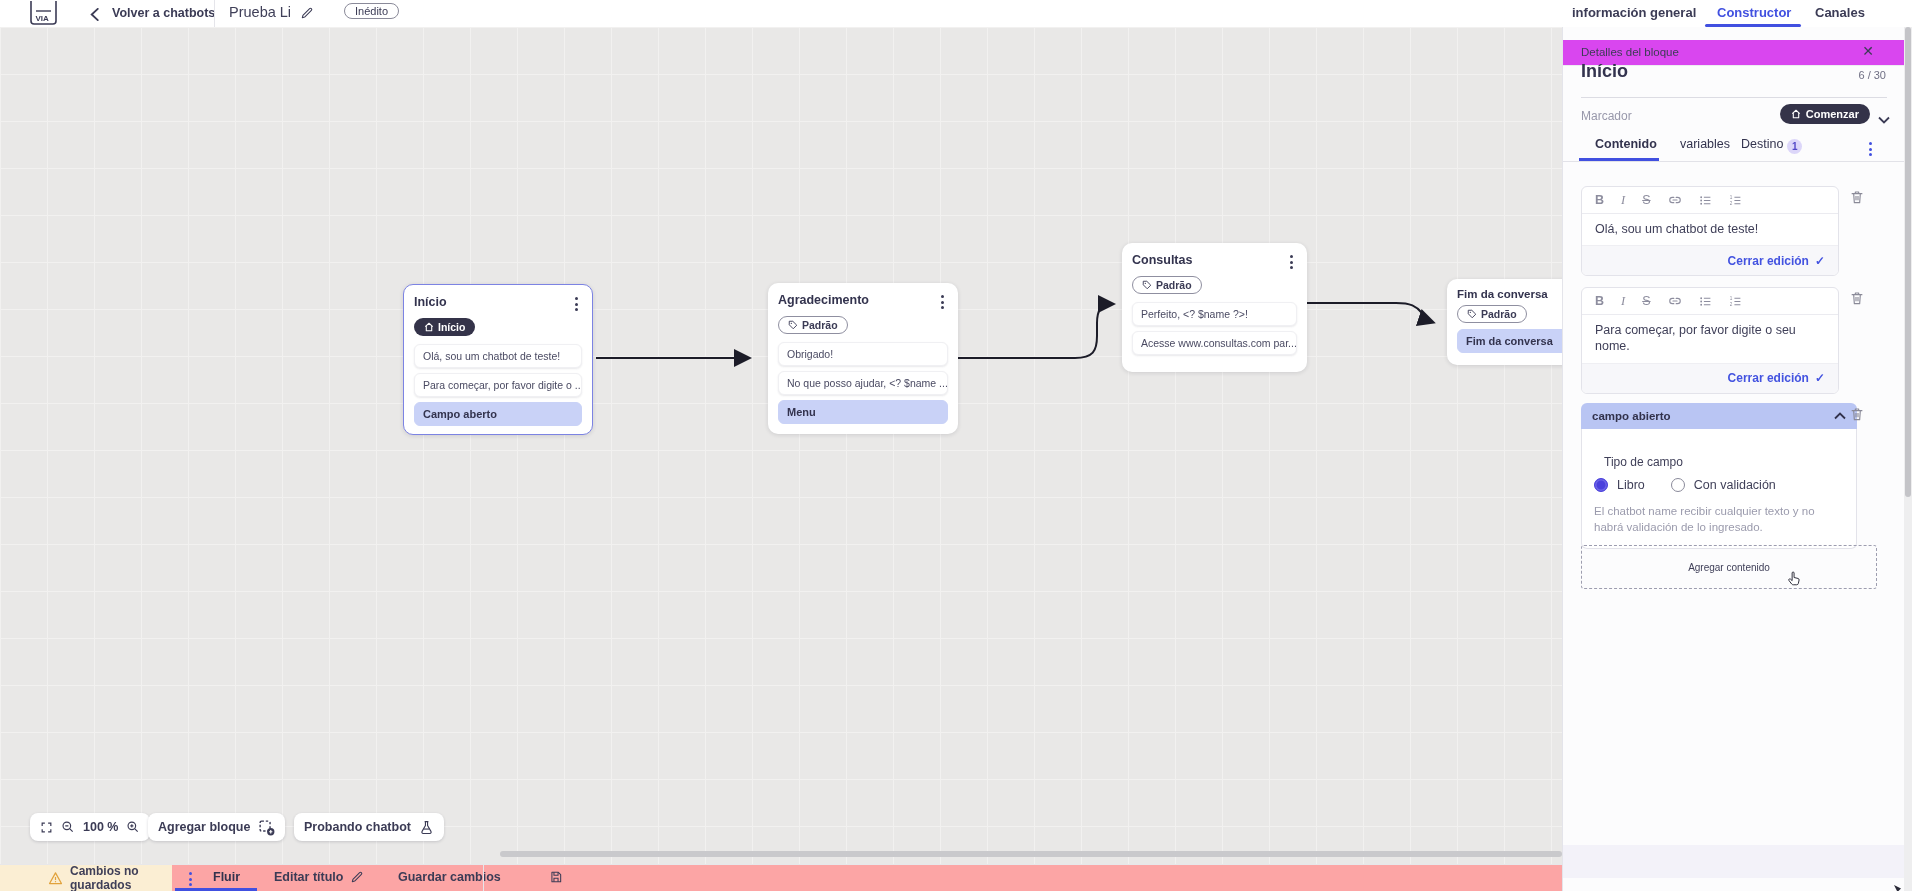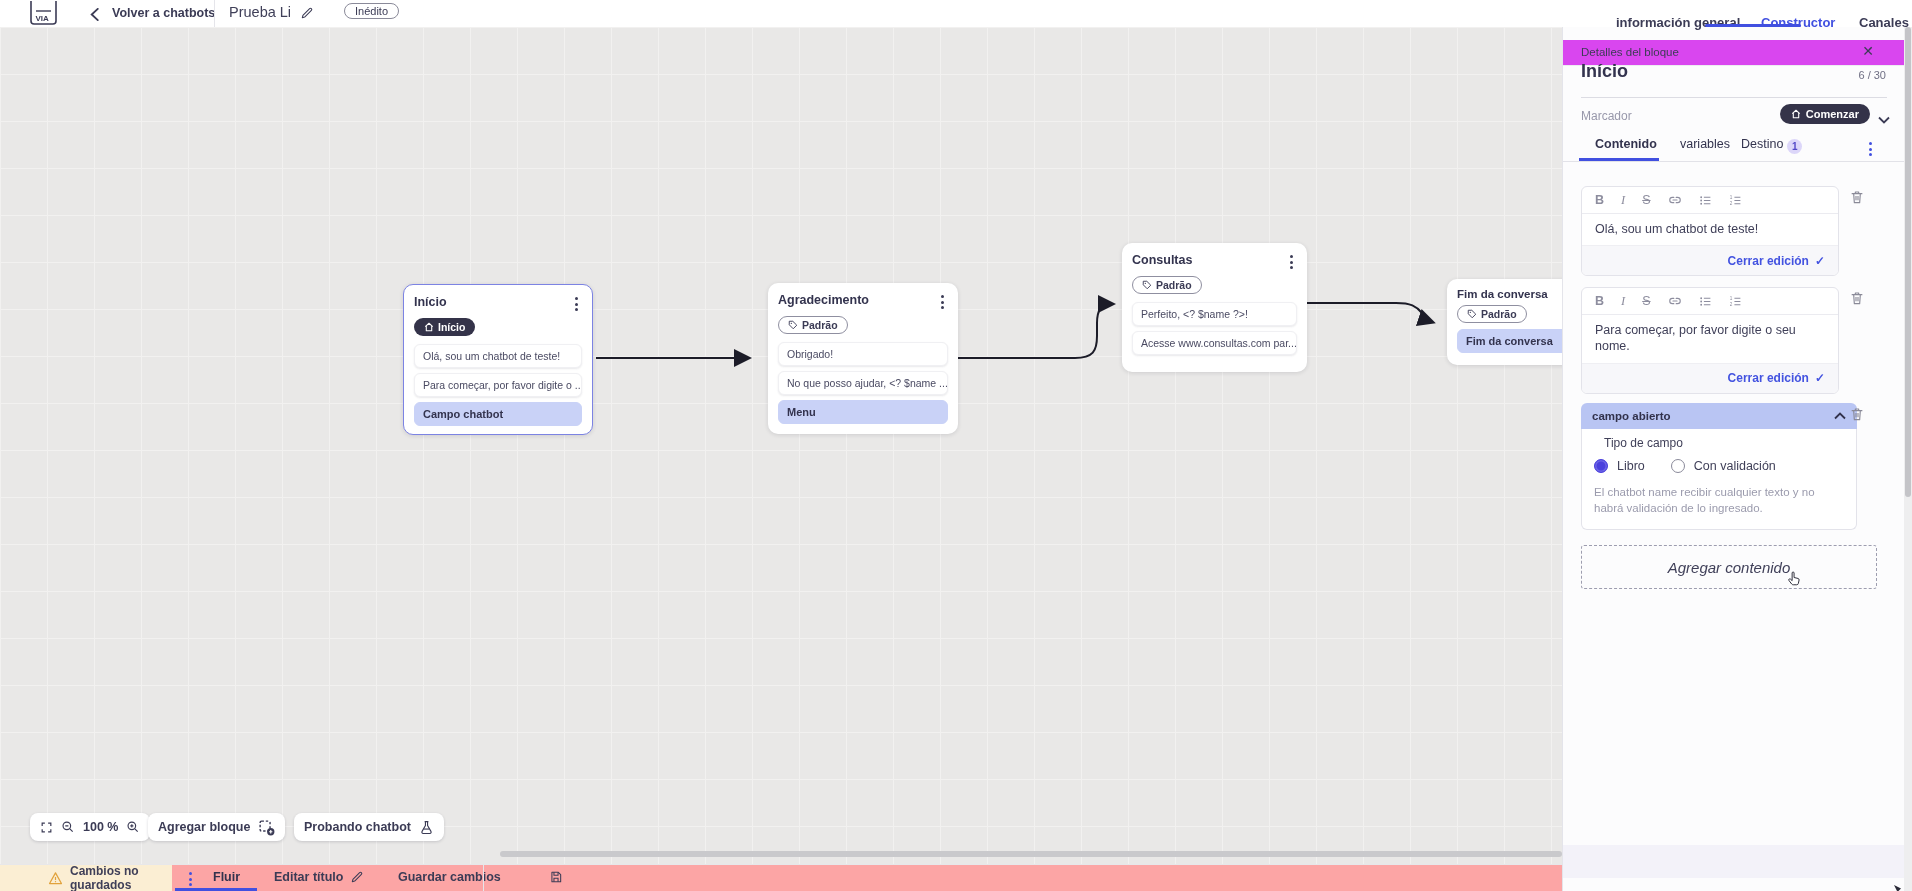--- a/index.html
+++ b/index.html
@@ -8,21 +8,21 @@
 
   
   .topbar { position:absolute; left:0; top:0; width:1912px; height:27px; background:#fff; z-index:30; }
   .logo { position:absolute; left:30px; top:1px; color:#701a75; }
   .back-chevron { position:absolute; left:90px; top:7px; color:#3b3b55; cursor:pointer; }
   .back-label { position:absolute; left:112px; top:6px; font-size:12.5px; font-weight:bold; color:#3b3b55; cursor:pointer; }
   .tb-divider { position:absolute; left:214px; top:0; width:1px; height:27px; background:#e5e5ea; }
   .doc-title { position:absolute; left:229px; top:4px; font-size:14.5px; color:#3f3f58; }
   .pencil-top { position:absolute; left:300px; top:6px; color:#3b3b55; cursor:pointer; }
   .status-pill { position:absolute; left:344px; top:3px; font-size:11px; color:#3b3b55; border:1px solid #8a8a99; border-radius:10px; padding:1px 10px; background:#fff; }
-  .nav-tab { position:absolute; top:15px; font-size:13px; font-weight:bold; color:#3b3b55; cursor:pointer;margin-left:44px; }
+  .nav-tab { position:absolute; top:5px; font-size:13px; font-weight:bold; color:#3b3b55; cursor:pointer; }
   .nav-tab.t1 { left:1572px; }
   .nav-tab.t2 { left:1717px; color:#4150e0; }
   .nav-tab.t3 { left:1815px; }
   .nav-underline { position:absolute; left:1705px; top:24px; width:96px; height:3px; background:#4150e0; border-radius:2px; }
 
   
   .canvas { position:absolute; left:0; top:27px; width:1562px; height:837px; overflow:hidden;
     background-color:#e9e8e7;
     background-image:linear-gradient(#f2f1f0 1px, transparent 1px), linear-gradient(90deg,#f2f1f0 1px, transparent 1px);
     background-size:47px 47px; }
@@ -99,29 +99,29 @@
   .tb-i { font-style:italic; font-family:"Liberation Serif", serif; }
   .tb-s { text-decoration:line-through; }
   .ed-text { padding:7px 13px 8px; font-size:12.5px; color:#3f3f58; line-height:1.3; min-height:26px; }
   .ed-footer { height:30px; background:#f7f7fa; border-top:1px solid #efeff3; display:flex; align-items:center; justify-content:flex-end; gap:6px; padding-right:13px; font-size:12px; font-weight:bold; color:#4353e0; cursor:pointer; }
   .trash { position:absolute; left:286px; color:#8a8a98; cursor:pointer; }
   .trash.t1 { top:162px; } .trash.t2 { top:263px; } .trash.t3 { top:379px; }
 
   .openfield { position:absolute; left:18px; top:376px; width:276px; }
   .of-head { height:26px; background:#b9c5f3; border-radius:6px 6px 0 0; display:flex; align-items:center; justify-content:space-between; padding:0 11px; cursor:pointer; }
   .of-head-label { font-size:11.5px; font-weight:bold; color:#32324c; }
-  .of-body { background:#fff; border:1px solid #e3e3ea; border-top:none; border-radius:0 0 6px 6px; padding:7px 13px 13px 22px; }
+  .of-body { background:#fff; border:1px solid #e3e3ea; border-top:none; border-radius:0 0 6px 6px; padding:26px 13px 13px 22px; }
   .of-type { font-size:12px; color:#3f3f58; }
   .of-radios { display:flex; align-items:center; gap:26px; margin-top:9px; margin-left:-10px; }
   .radio-row { display:flex; align-items:center; gap:9px; font-size:12.5px; color:#3f3f58; cursor:pointer; }
   .radio { width:14px; height:14px; border-radius:50%; border:1.5px solid #8a8a9a; background:#fff; }
   .radio.sel { background:#4b41dd; border-color:#4b41dd; box-shadow:inset 0 0 0 1.5px #6e66e6; }
   .of-helper { margin-top:11px; margin-left:-10px; font-size:11.5px; color:#9b9bad; line-height:1.4; }
 
-  .add-content { position:absolute; left:18px; top:518px; width:296px; height:44px; border:1px dashed #9d9daf; border-radius:3px; display:flex; align-items:center; justify-content:center; font-size:15px; color:#3f3f58; cursor:pointer; background:transparent;font-style:italic; }
+  .add-content { position:absolute; left:18px; top:518px; width:296px; height:44px; border:1px dashed #9d9daf; border-radius:3px; display:flex; align-items:center; justify-content:center; font-size:10px; color:#3f3f58; cursor:pointer; background:transparent; }
   .cursor-icon { position:absolute; left:222px; top:542px; z-index:5; }
   .p-footer-strip { position:absolute; left:0; top:818px; width:100%; height:33px; background:#f3f2f9; }
   .p-corner-arrow { position:absolute; left:330px; top:852px; color:#2a2a38; }
 
   .vscroll { position:absolute; left:1904px; top:27px; width:8px; height:864px; background:#eeeeef; z-index:40; }
   .vscroll .thumb { position:absolute; left:1px; top:0; width:6px; height:470px; background:#c4c4c8; border-radius:3px; }
 </style>
 </head>
 <body>
 
@@ -180,21 +180,21 @@
       </div>
       <span class="badge-dark">
         <svg width="10" height="10" viewBox="0 0 24 24">
             <path d="M3 11L12 3l9 8M5.5 9.5V21h13V9.5" stroke="#fff" stroke-width="2.6" fill="none" stroke-linejoin="round"></path>
           </svg>
         <span>Início</span>
       </span>
       <div class="fb-items">
         <div class="bitem">Olá, sou um chatbot de teste!</div>
         <div class="bitem">Para começar, por favor digite o ...</div>
-        <div class="bitem hl">Campo chatbot</div>
+        <div class="bitem hl">Campo aberto</div>
       </div>
     </div>
 
     <div class="flow-block blk-agradecimento">
       <div class="fb-head">
         <span class="fb-title">Agradecimento</span>
         <span class="kebab">
             <i></i>
             <i></i>
             <i></i>

